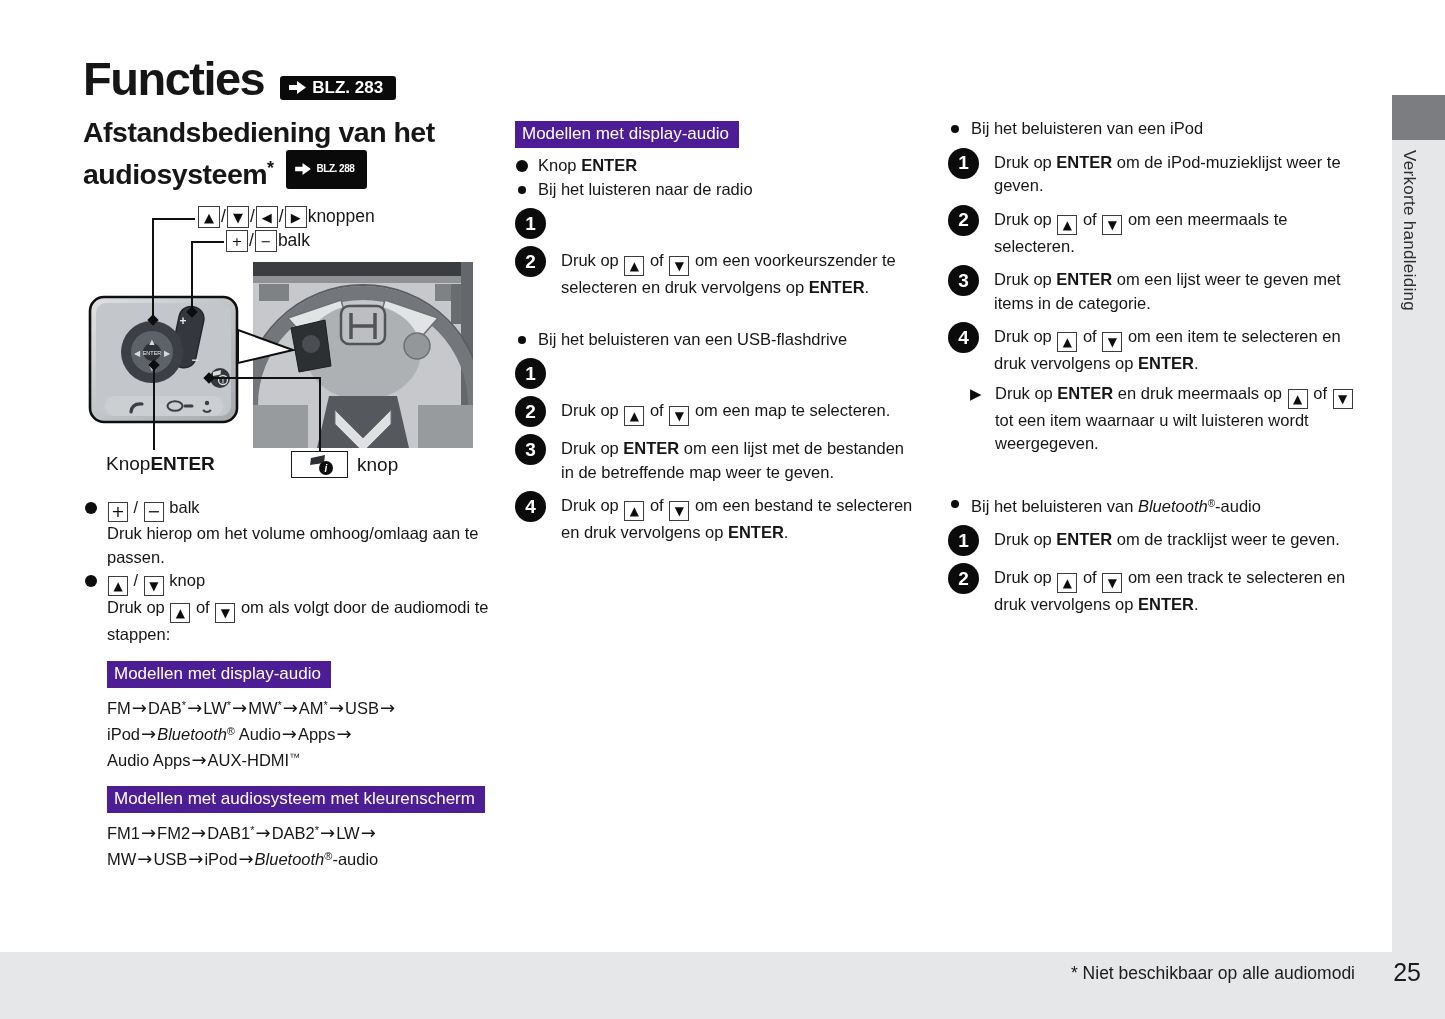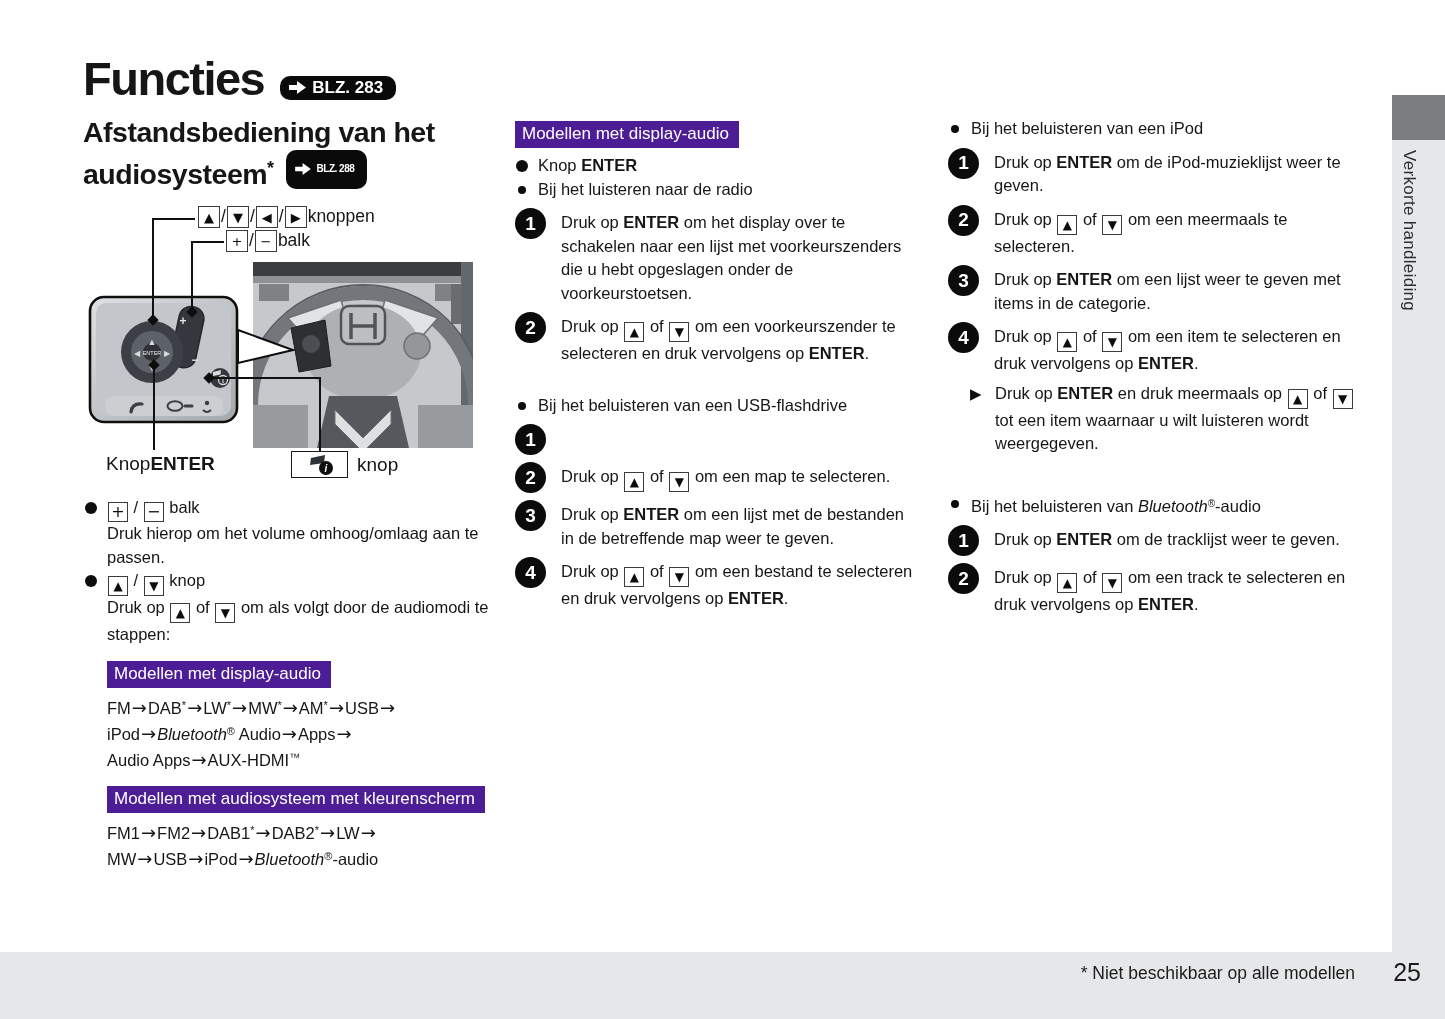--- a/index.html
+++ b/index.html
@@ -11,21 +11,21 @@
   .abs { position:absolute; }
   .b { font-weight:700; }
   .i { font-style:italic; }
   .sup { font-size:10px; vertical-align:5px; }
 
   
   #title-row { left:83px; top:46px; display:flex; align-items:flex-end; gap:16px; }
   #page-title { font-size:47px; font-weight:700; letter-spacing:-1.5px; line-height:1.05;margin-top:8px; }
   .ref-badge {
     display:inline-flex; align-items:center; gap:6px; background:#0a0a0a; color:#fff;
-    border-radius:10px; padding:3px 13px 4px 9px; font-weight:700; font-size:17px;
+    border-radius:3px; padding:3px 13px 4px 9px; font-weight:700; font-size:17px;
     line-height:1; margin-bottom:3px;
   }
   .ref-badge svg { display:block; }
   #section-heading { left:83px; top:114px; font-size:28.5px; font-weight:700; line-height:36px; letter-spacing:-0.5px; }
   #section-heading .hline2 { display:inline-flex; gap:12px; }
   #section-heading .sup { font-size:18px; vertical-align:10px; }
 
   
   .dlabel { font-size:17.5px; line-height:1; white-space:nowrap; display:flex; align-items:center; }
   #label-knoppen { left:197px; top:206px; }
@@ -274,21 +274,20 @@
       <span class="dot"></span>
       <span><span>Knop </span><span class="b">ENTER</span></span>
     </div>
     <div class="brow mb10">
       <span class="dot small"></span>
       <span><span>Bij het luisteren naar de radio</span></span>
     </div>
     <div>
         <div class="step">
     <span class="num">1</span>
-    <span class="stext"><span>Druk op </span><span class="b">ENTER</span><span> om het display over te schakelen naar een lijst met voorkeurszenders die u hebt opgeslagen onder de voorkeurstoetsen.</span></span>
   </div>
         <div class="step">
     <span class="num">2</span>
     <span class="stext"><span>Druk op </span><span class="key key-up">▲</span><span> of </span><span class="key key-down">▼</span><span> om een voorkeurszender te selecteren en druk vervolgens op </span><span class="b">ENTER</span><span>.</span></span>
   </div>
       </div>
 
     <div class="brow mt28 mb6">
       <span class="dot small"></span>
       <span><span>Bij het beluisteren van een USB-flashdrive</span></span>
@@ -354,16 +353,16 @@
     <span class="stext"><span>Druk op </span><span class="key key-up">▲</span><span> of </span><span class="key key-down">▼</span><span> om een track te selecteren en druk vervolgens op </span><span class="b">ENTER</span><span>.</span></span>
   </div>
       </div>
   </div>
 
   <div class="abs" id="side-strip"></div>
   <div class="abs" id="side-tab"></div>
   <div class="abs" id="side-label">Verkorte handleiding</div>
 
   <div class="abs" id="footer-bar"></div>
-  <div class="abs" id="footer-note">* Niet beschikbaar op alle modellen</div>
+  <div class="abs" id="footer-note">* Niet beschikbaar op alle audiomodi</div>
   <div class="abs" id="page-number">25</div>
 
 </div>
 
 </body></html>

